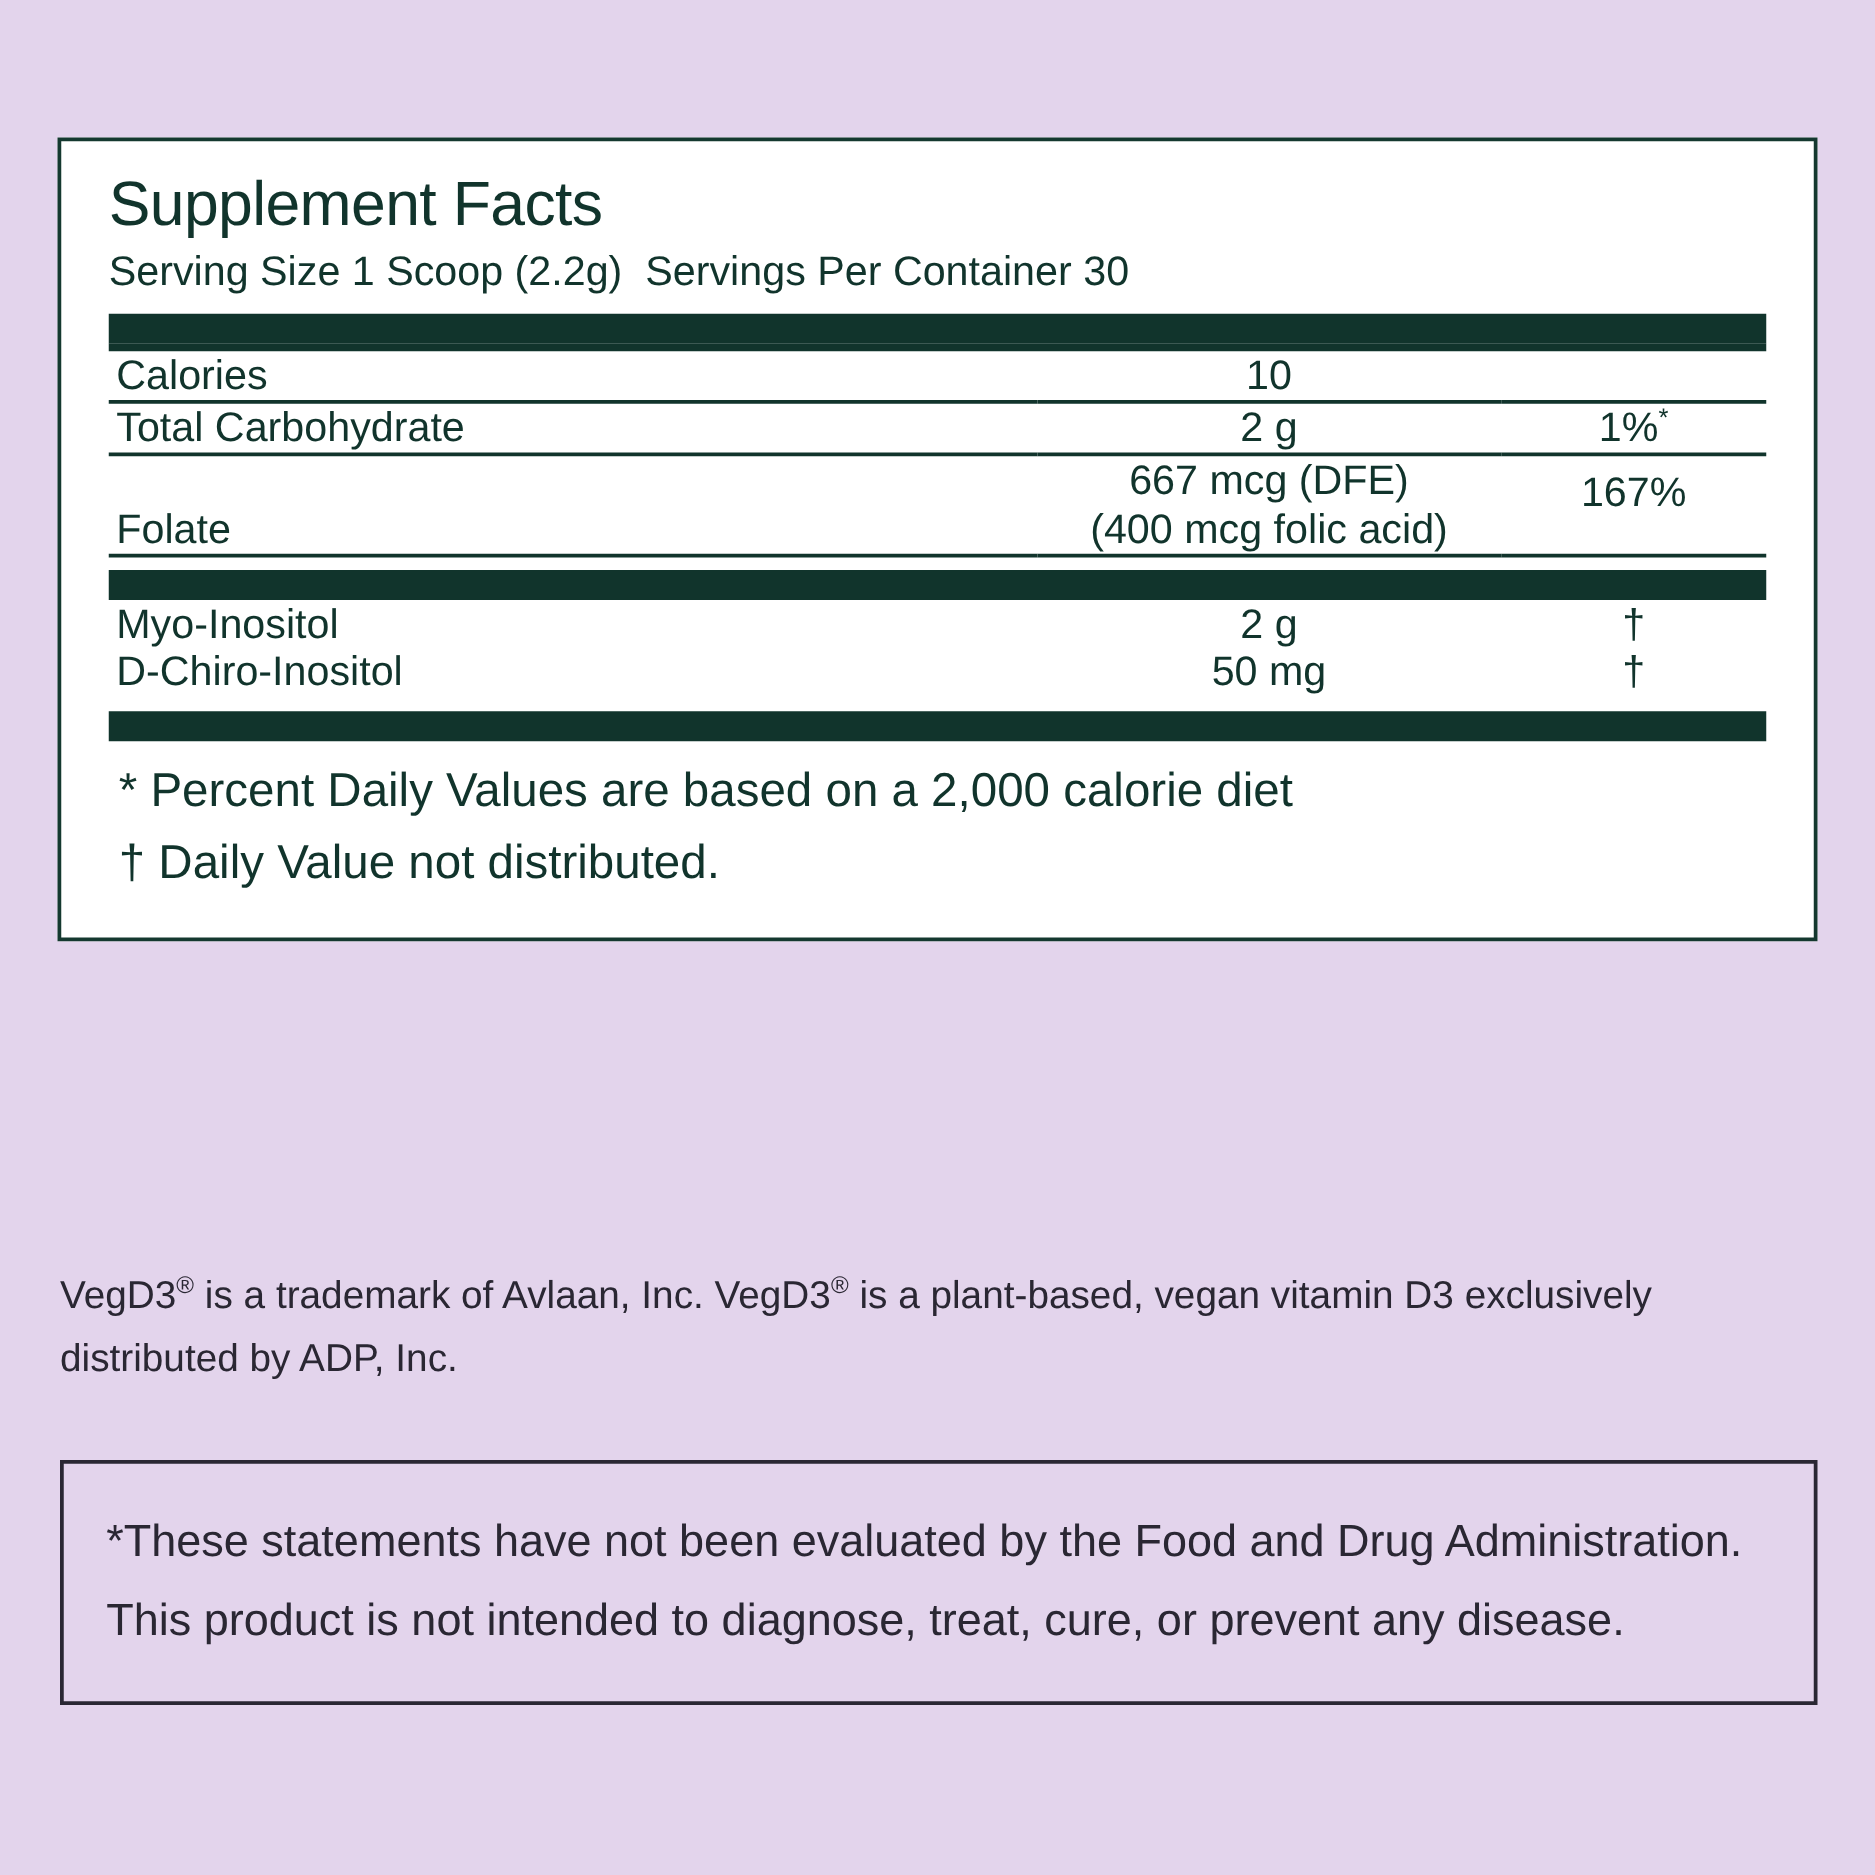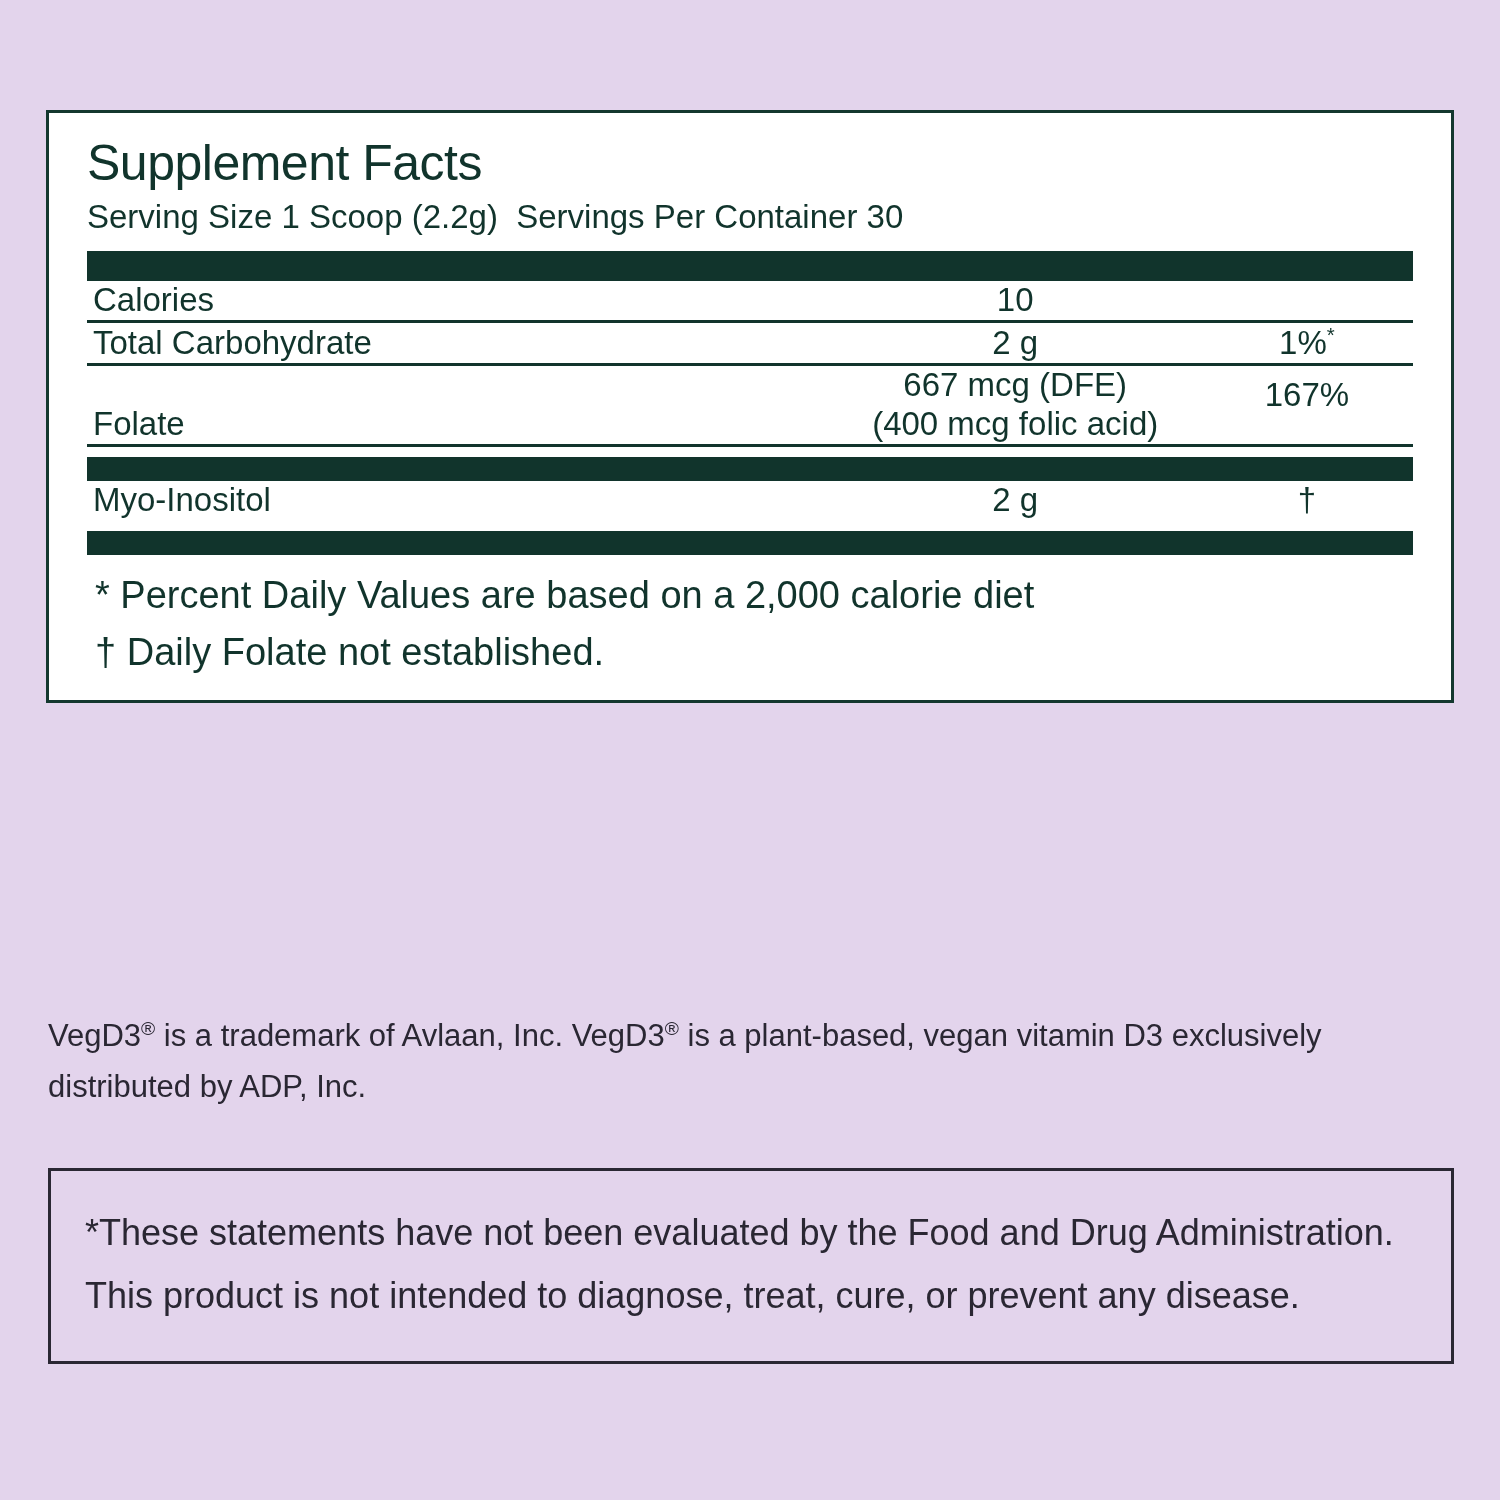--- a/index.html
+++ b/index.html
@@ -25,21 +25,21 @@
 
   
   .facts-panel {
     position: absolute;
     left: 46px;
     top: 110px;
     width: 1408px;
     box-sizing: border-box;
     background: #ffffff;
     border: 3px solid #14382f;
-    padding: 18px 38px 19px 38px;
+    padding: 18px 38px 31px 38px;
   }
 
   .facts-title {
     font-size: 50px;
     line-height: 1.05;
     font-weight: 400;
     letter-spacing: -0.5px;
     margin: 6px 0 2px 0;
     color: #11342c;
   }
@@ -199,28 +199,33 @@
         <col class="col-name">
         <col class="col-amt">
         <col class="col-dv">
       </colgroup>
       <tbody>
         <tr class="nut-row no-rule">
           <td class="name">Myo-Inositol</td>
           <td class="amt">2 g</td>
           <td class="dv dagger">†</td>
         </tr>
+        <tr class="nut-row no-rule">
+          <td class="name">D-Chiro-Inositol</td>
+          <td class="amt">50 mg</td>
+          <td class="dv dagger">†</td>
+        </tr>
       </tbody>
     </table>
 
     <div class="bar-thick" style="margin-top:12px;"></div>
 
     <div class="footnotes">
       <div class="footnote">* Percent Daily Values are based on a 2,000 calorie diet</div>
-      <div class="footnote">† Daily Folate not established.</div>
+      <div class="footnote">† Daily Value not distributed.</div>
     </div>
   </div>
 
   <div class="tm-block"><span>VegD3</span><span class="sup">®</span><span> is a trademark of Avlaan, Inc. VegD3</span><span class="sup">®</span><span> is a plant-based, vegan vitamin D3 exclusively distributed by ADP, Inc.</span></div>
 
   <div class="disclaimer">
     <span>*These statements have not been evaluated by the Food and Drug Administration. This product is not intended to diagnose, treat, cure, or prevent any disease.</span>
   </div>
 
 </div>

